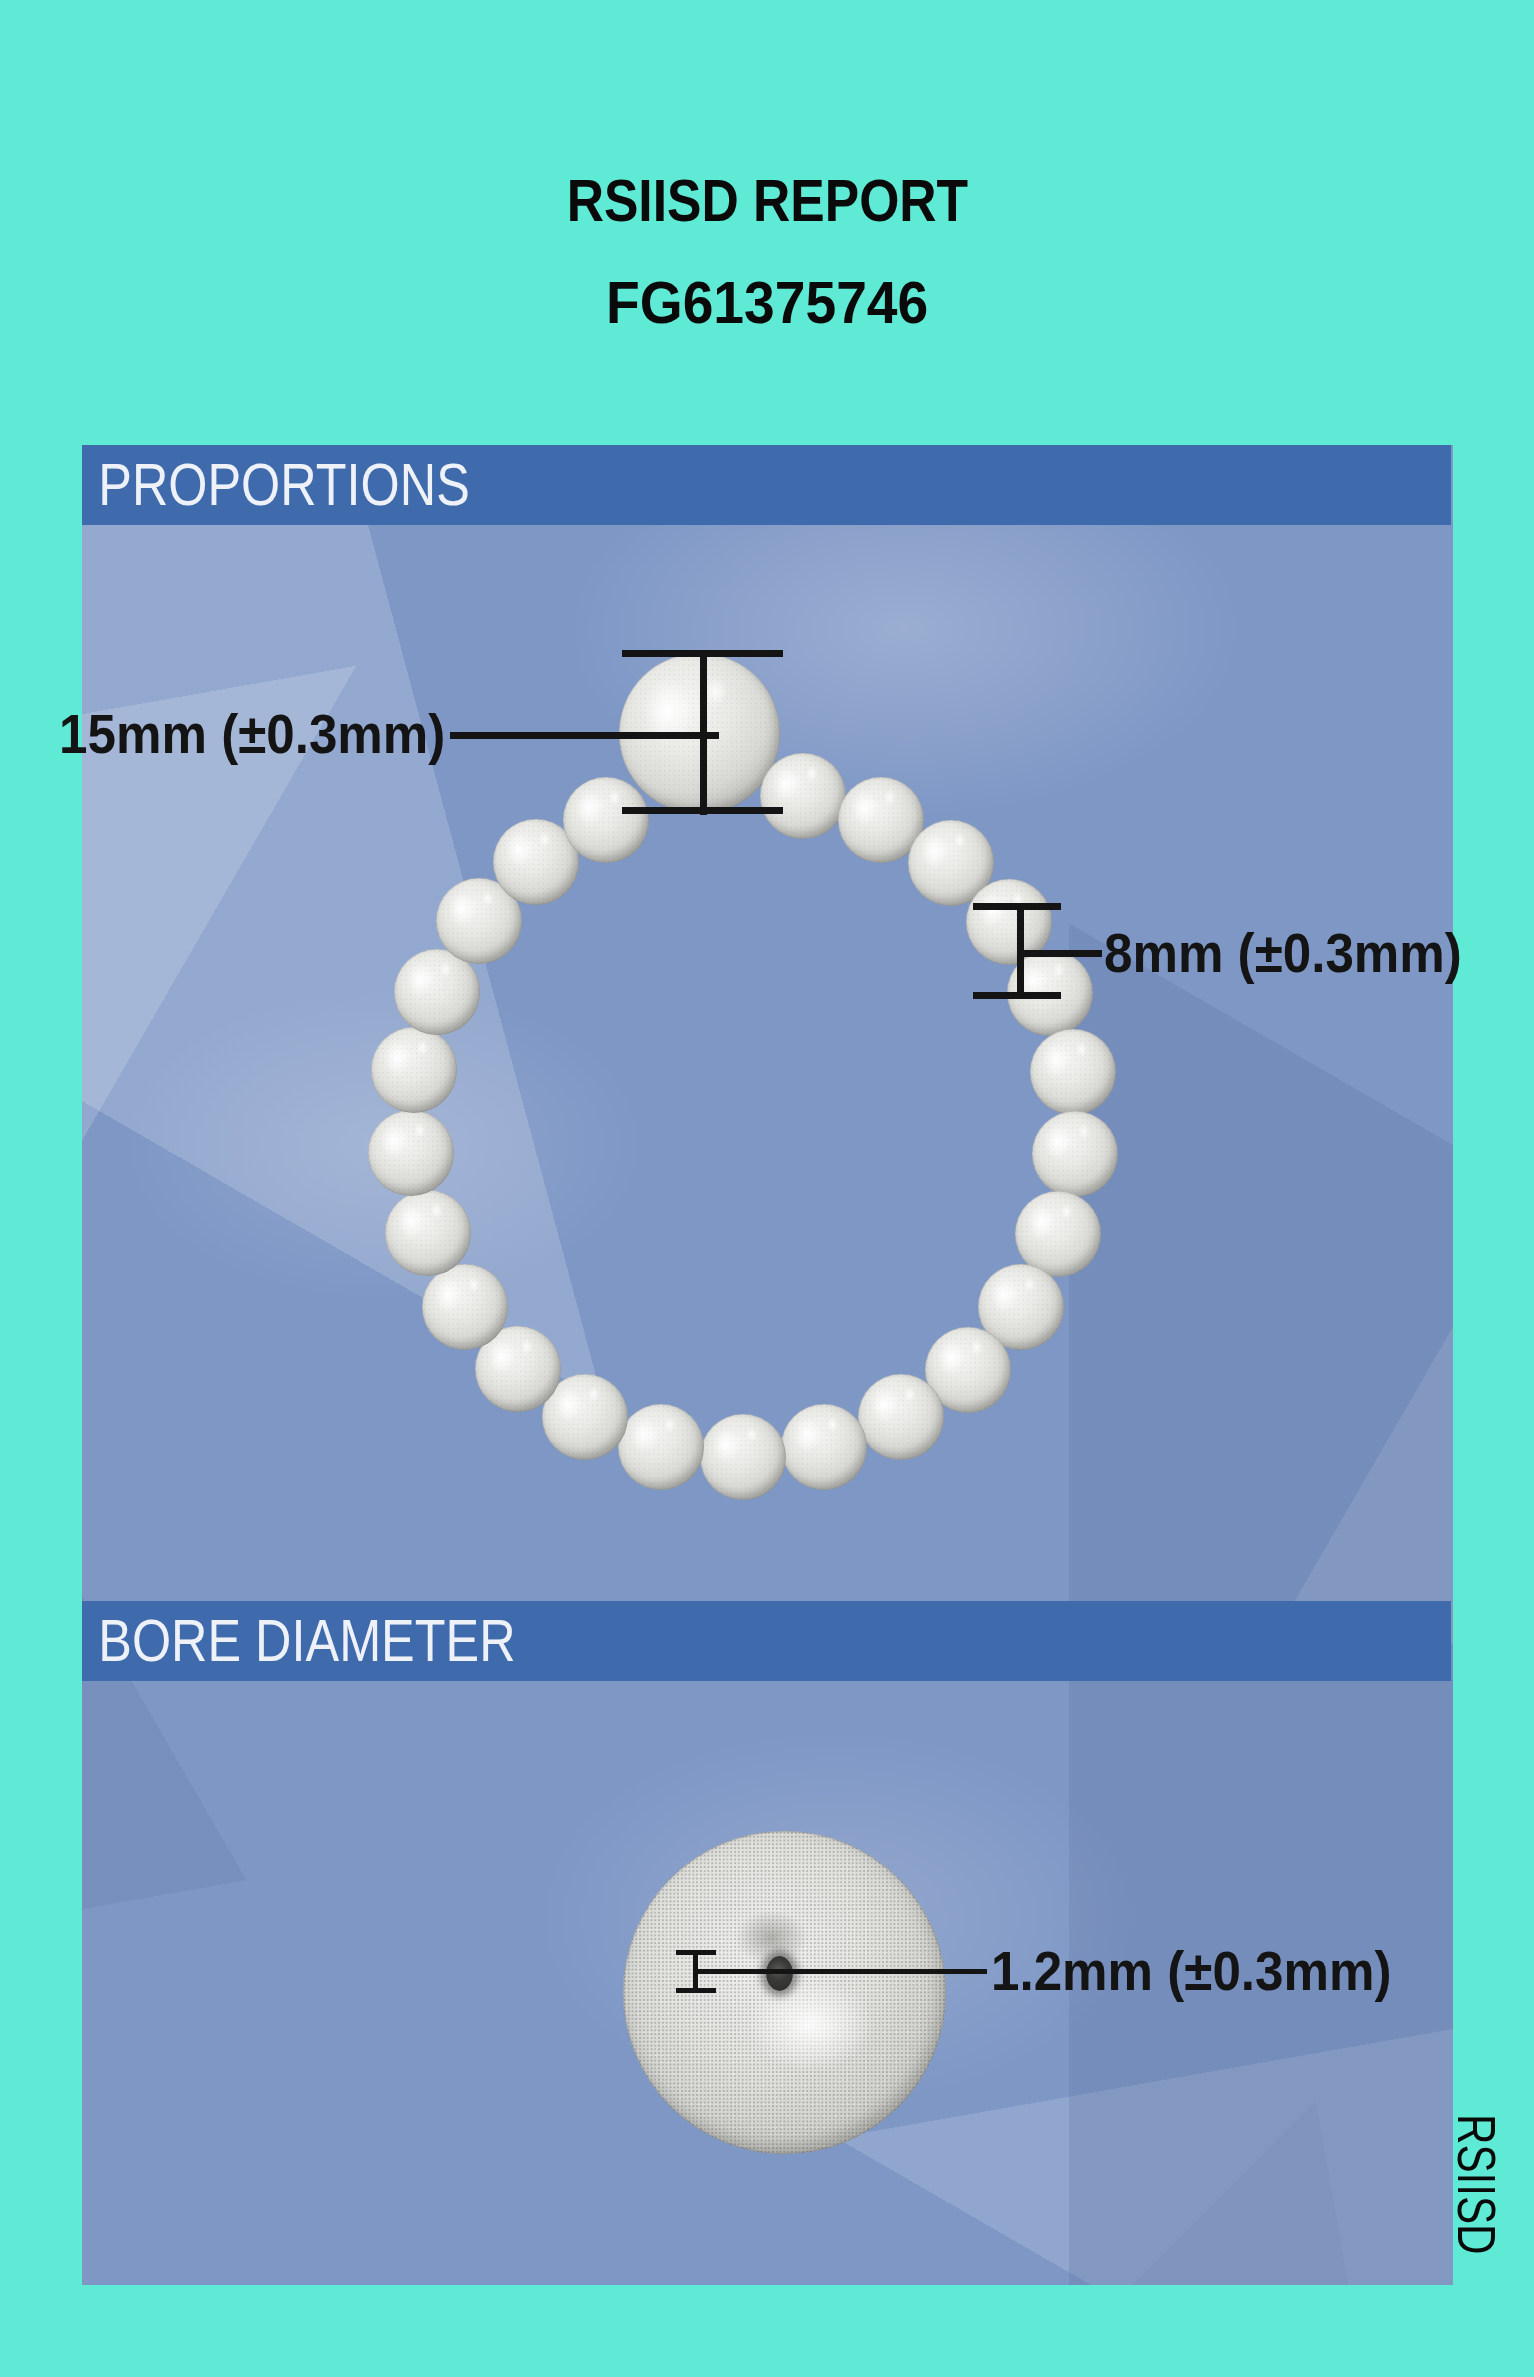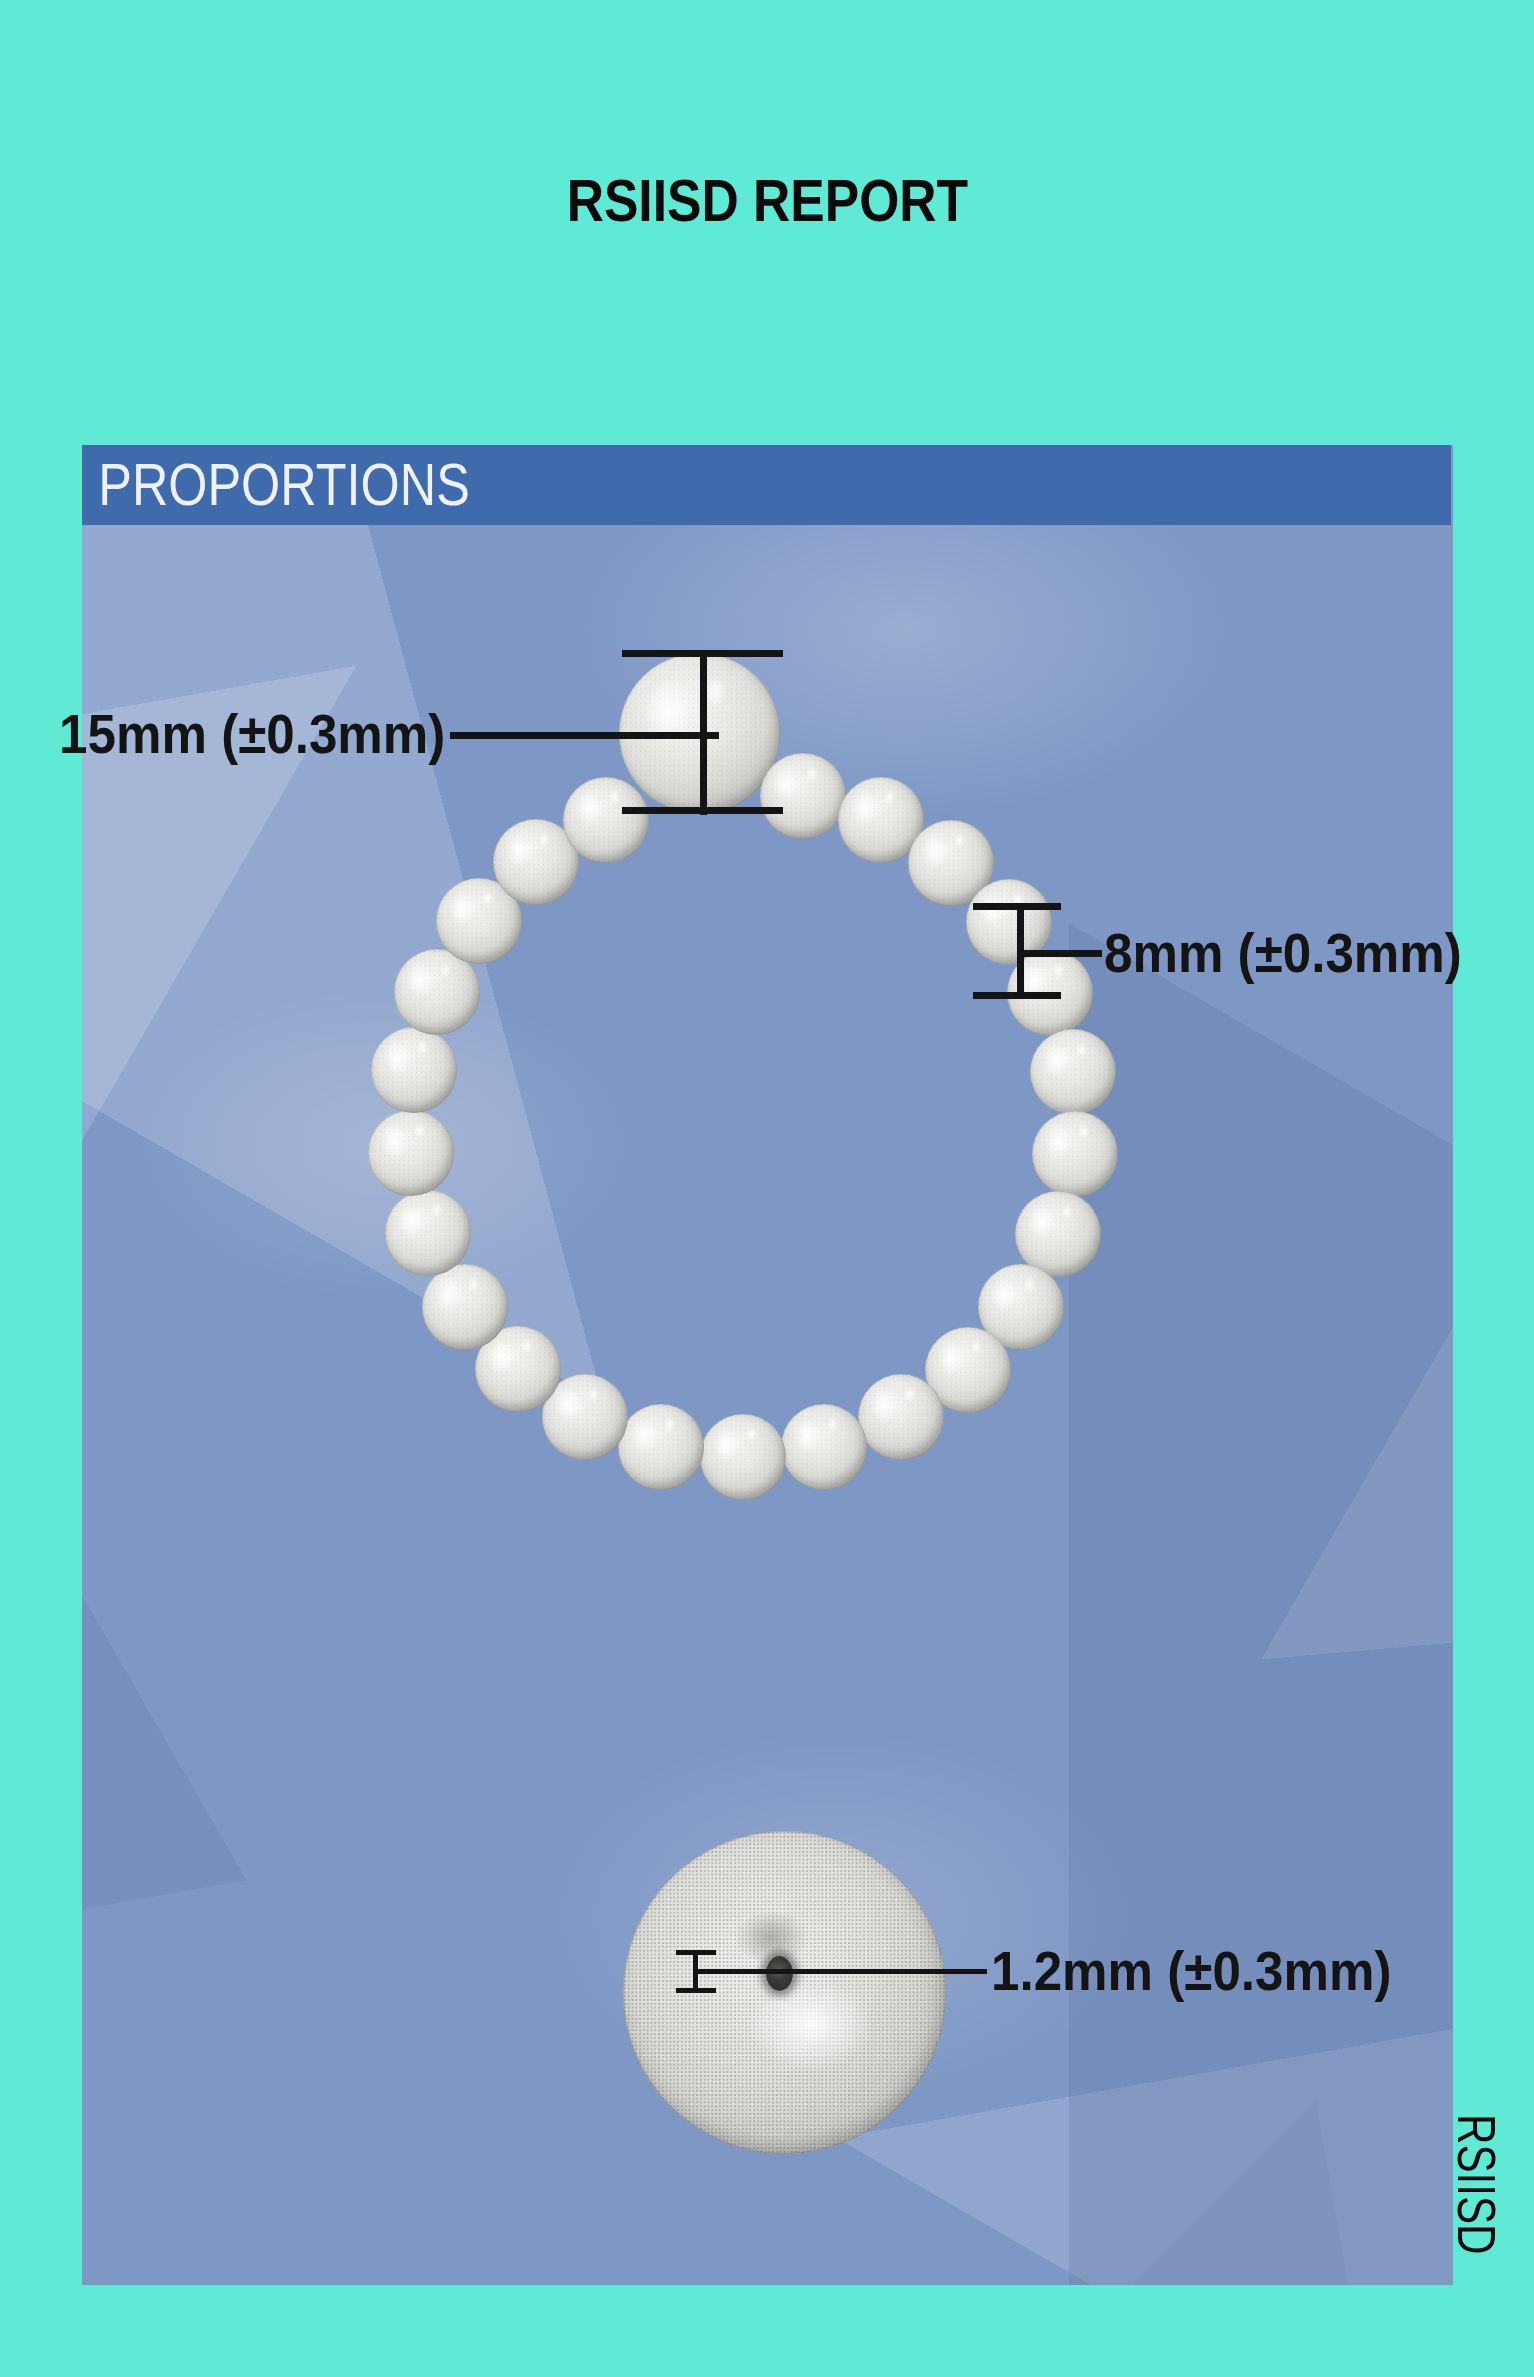--- a/index.html
+++ b/index.html
@@ -130,20 +130,23 @@
     white-space:nowrap;
   }
 </style>
 </head>
 <body>
 
 <div id="page">
 
   <div class="doc-title">
     <span class="condense">RSIISD REPORT</span>
+  </div>
+  <div class="doc-subtitle">
+    <span class="condense2">FG61375746</span>
   </div>
 
   <div id="panel">
 
     <div class="section-bar" id="bar-proportions">
       <span class="bar-text">PROPORTIONS</span>
     </div>
 
     <div id="beads">
         <div class="bead large" style="left: 537px; top: 208px;"></div>
@@ -178,20 +181,23 @@
     <div class="mline" id="m15-vert"></div>
     <div class="mline" id="m15-leader"></div>
     <div class="mlabel" id="label-15">15mm (±0.3mm)</div>
 
     <div class="mline" id="m8-cap-top"></div>
     <div class="mline" id="m8-cap-bot"></div>
     <div class="mline" id="m8-vert"></div>
     <div class="mline" id="m8-leader"></div>
     <div class="mlabel" id="label-8">8mm (±0.3mm)</div>
 
+    <div class="section-bar" id="bar-bore">
+      <span class="bar-text">BORE DIAMETER</span>
+    </div>
 
     <div id="bore-bead"></div>
     <div id="bore-hole"></div>
     <div class="mline" id="mb-cap-top"></div>
     <div class="mline" id="mb-cap-bot"></div>
     <div class="mline" id="mb-vert"></div>
     <div class="mline" id="mb-leader"></div>
     <div class="mlabel" id="label-bore">1.2mm (±0.3mm)</div>
 
   </div>

